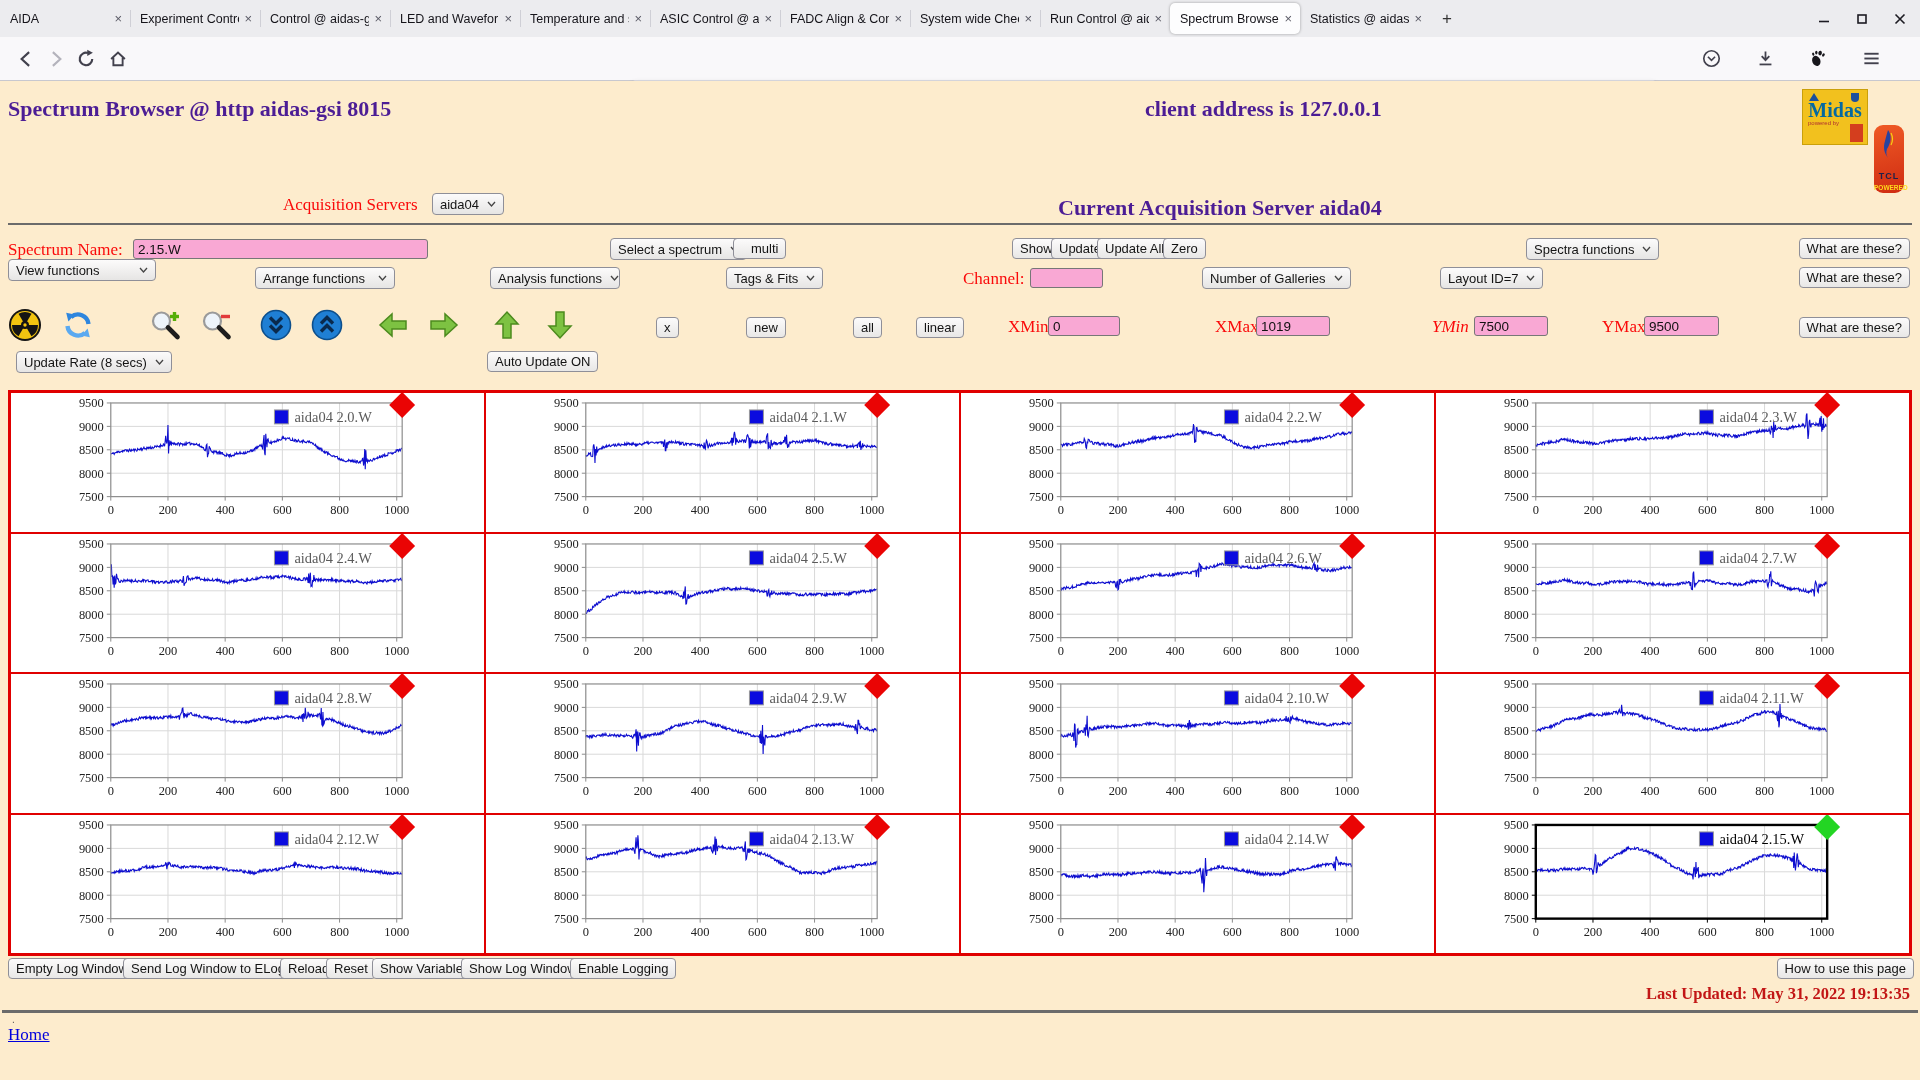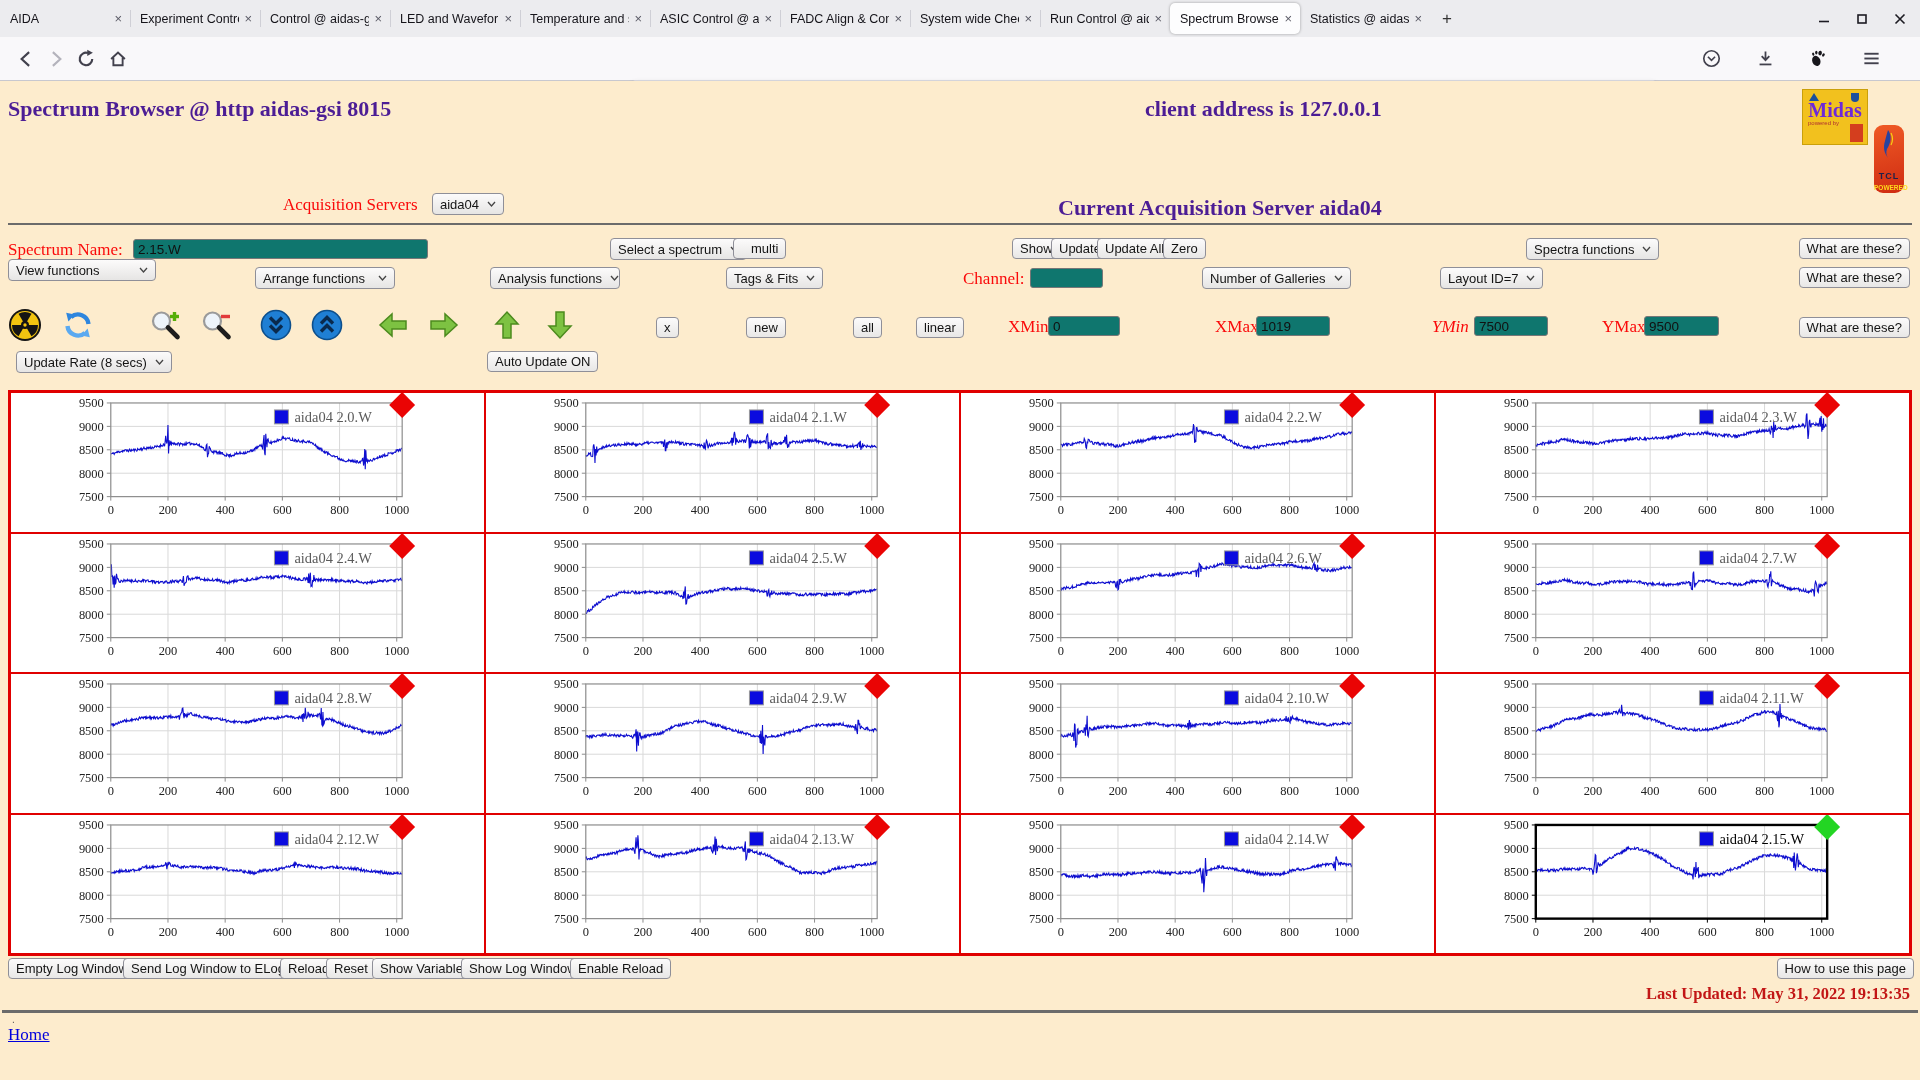--- a/index.html
+++ b/index.html
@@ -32,32 +32,32 @@
   .h-red{position:absolute;font-family:"Liberation Serif",serif;font-weight:bold;color:#4c1d95;font-size:22px;white-space:nowrap;}
   .lab-red{position:absolute;font-family:"Liberation Serif",serif;color:#fa0a0a;font-size:17px;white-space:nowrap;}
   .hr1{position:absolute;left:8px;width:1904px;height:2px;background:#6b6b6b;}
   .btn{position:absolute;display:inline-flex;align-items:center;height:21px;padding:0 7px;box-sizing:border-box;
        background:linear-gradient(#fcfbfb,#e8e7e6);border:1px solid #8f8f98;border-radius:4px;
        font-size:13px;color:#141414;white-space:nowrap;cursor:default;}
   .sel{position:absolute;display:inline-flex;align-items:center;height:22px;padding:0 7px;box-sizing:border-box;
        background:linear-gradient(#fcfbfb,#e6e5e4);border:1px solid #8f8f98;border-radius:4px;
        font-size:13px;color:#141414;white-space:nowrap;cursor:default;}
   .sel .arr{margin-left:8px;display:flex;}
-  .inp{position:absolute;height:20px;border:1px solid #777;border-radius:3px;background:#0f766e;
+  .inp{position:absolute;height:20px;border:1px solid #777;border-radius:3px;background:#f9a8d4;
        font-size:13.5px;font-family:"Liberation Sans",sans-serif;color:#111;padding:0 4px;box-sizing:border-box;}
   .ticon{position:absolute;cursor:default;}
   .grid{position:absolute;left:8px;top:309px;width:1904px;height:566px;background:#fff;border:2px solid #e00000;
         box-sizing:border-box;display:grid;grid-template-columns:repeat(4,1fr);grid-template-rows:repeat(4,1fr);}
   .cell{border:1px solid #e00000;position:relative;overflow:hidden;background:#fff;}
   .cell svg{display:block;width:100%;height:100%;}
   .homelink{position:absolute;font-family:"Liberation Serif",serif;font-size:17px;color:#0000dd;text-decoration:underline;}
   .lastupd{position:absolute;font-family:"Liberation Serif",serif;font-weight:bold;color:#c21616;font-size:16.5px;}
   .mlogo{position:absolute;left:1802px;top:8px;width:66px;height:56px;background:#f2c11e;border:1px solid #caa00a;
          box-sizing:border-box;text-align:center;overflow:hidden;}
-  .mlogo .mword{font-family:"Liberation Serif",serif;font-weight:bold;font-size:20px;color:#6d28d9;line-height:20px;margin-top:10px;}
+  .mlogo .mword{font-family:"Liberation Serif",serif;font-weight:bold;font-size:20px;color:#0369a1;line-height:20px;margin-top:10px;}
   .mlogo .pby{font-size:6px;color:#b03030;text-align:left;padding-left:5px;}
   .mlogo .mtcl{position:absolute;right:4px;bottom:2px;width:13px;height:18px;background:#d43e1e;}
   .mlogo .tri{position:absolute;left:6px;top:3px;width:0;height:0;border-left:5px solid transparent;border-right:5px solid transparent;border-bottom:8px solid #1c4f9c;}
   .mlogo .shld{position:absolute;right:8px;top:3px;width:8px;height:9px;background:#1c4f9c;border-radius:0 0 4px 4px;}
   .tlogo2{position:absolute;left:1874px;top:12px;width:30px;height:68px;background:linear-gradient(165deg,#ef5a25,#cf2c12);border-radius:9px;margin-top:32px;}
   .tlogo2 .feather{position:absolute;left:7px;top:4px;width:14px;height:30px;}
   .tlogo2 .tword{position:absolute;left:0;right:0;bottom:12px;font-size:9px;font-weight:bold;color:#20214a;text-align:center;letter-spacing:1px;}
   .tlogo2 .pword{position:absolute;left:0;right:0;bottom:2px;font-size:6.5px;font-weight:bold;color:#ffd91c;text-align:center;}
 </style>
 </head>
@@ -1021,20 +1021,20 @@
           </svg>
         </div>
       </div>
 
     <div class="btn" style="left:8px;top:877px;">Empty Log Window</div>
     <div class="btn" style="left:123px;top:877px;">Send Log Window to ELog</div>
     <div class="btn" style="left:280px;top:877px;">Reload</div>
     <div class="btn" style="left:326px;top:877px;">Reset</div>
     <div class="btn" style="left:372px;top:877px;">Show Variables</div>
     <div class="btn" style="left:461px;top:877px;">Show Log Window</div>
-    <div class="btn" style="left:570px;top:877px;">Enable Reload</div>
+    <div class="btn" style="left:570px;top:877px;">Enable Logging</div>
     <div class="btn" style="right:6px;top:877px;">How to use this page</div>
     <div class="lastupd" style="right:10px;top:903px;">Last Updated: May 31, 2022 19:13:35</div>
     <div class="hr1" style="left:2px;width:1916px;top:929px;height:3px;"></div>
     <div style="position:absolute;left:12px;top:933px;font-size:10px;color:#555;">.</div>
     <a class="homelink" style="left:8px;top:944px;">Home</a>
   </div>
 </div>
 
 </body></html>

